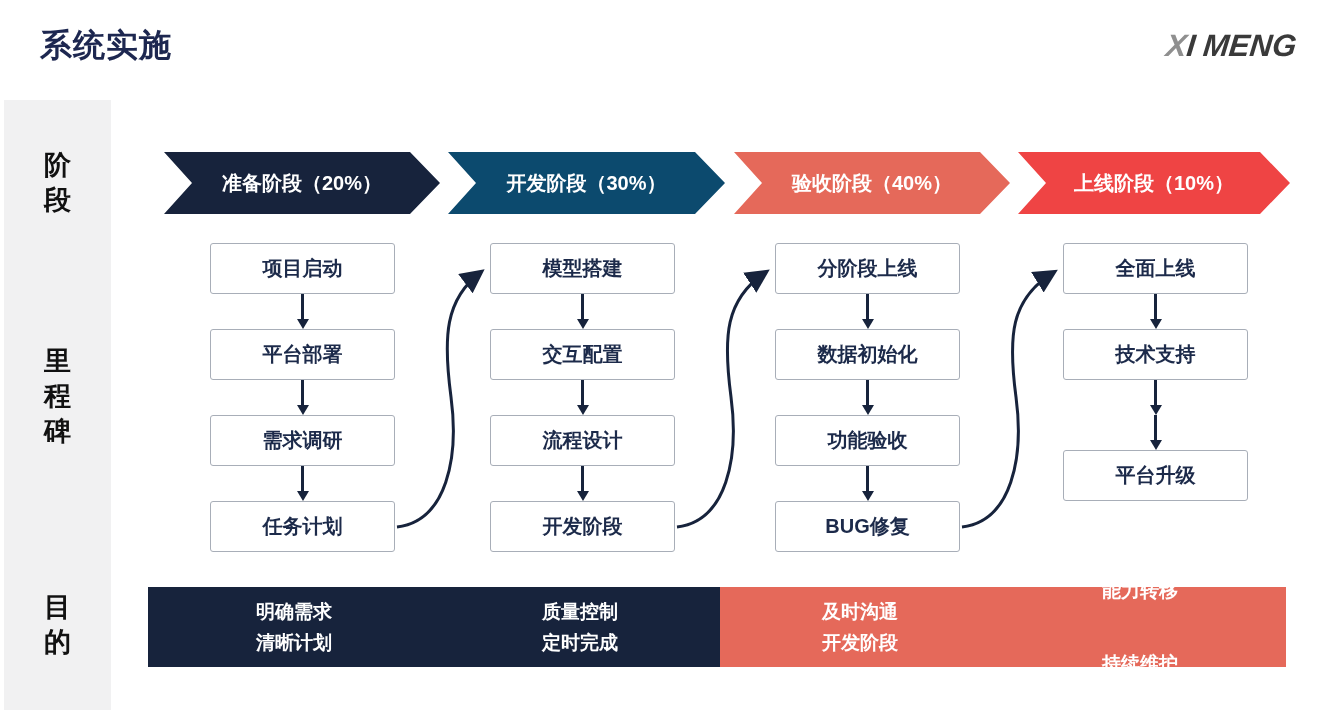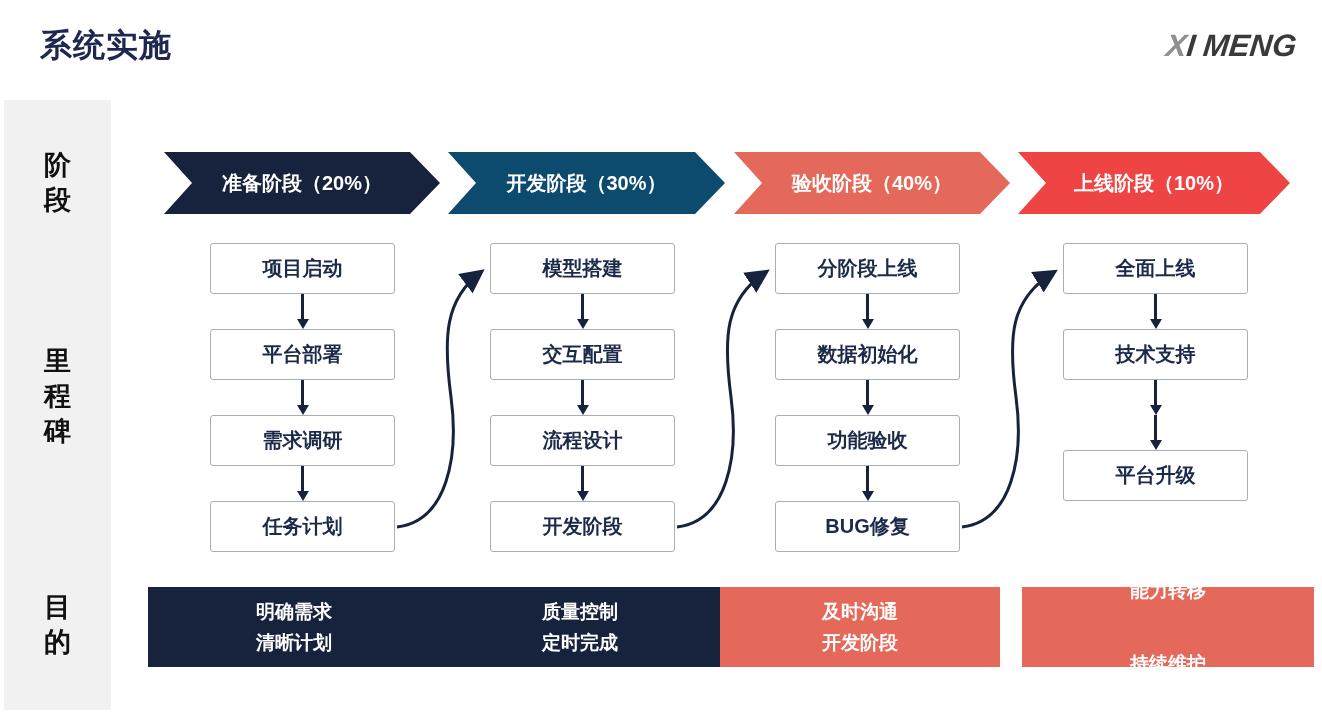--- a/index.html
+++ b/index.html
@@ -147,21 +147,21 @@
     <div>清晰计划</div>
   </div>
   <div class="pbar" style="left: 434px; background: rgb(23, 35, 60);">
     <div>质量控制</div>
     <div>定时完成</div>
   </div>
   <div class="pbar" style="left: 720px; width: 280px; background: rgb(229, 105, 90);">
     <div>及时沟通</div>
     <div>开发阶段</div>
   </div>
-  <div class="pbar" style="left: 1022px; background: rgb(229, 105, 90); gap: 42px;">
+  <div class="pbar" style="left: 994px; background: rgb(229, 105, 90); gap: 42px;">
     <div>能力转移</div>
     <div>持续维护</div>
   </div>
 
   <svg class="overlay" viewBox="0 0 1322 725">
     <defs>
       <marker id="ah" markerWidth="9" markerHeight="9" refX="6.5" refY="4" orient="auto">
         <path d="M0,0 L8,4 L0,8 Z" style="fill:var(--navy);"></path>
       </marker>
     </defs>

